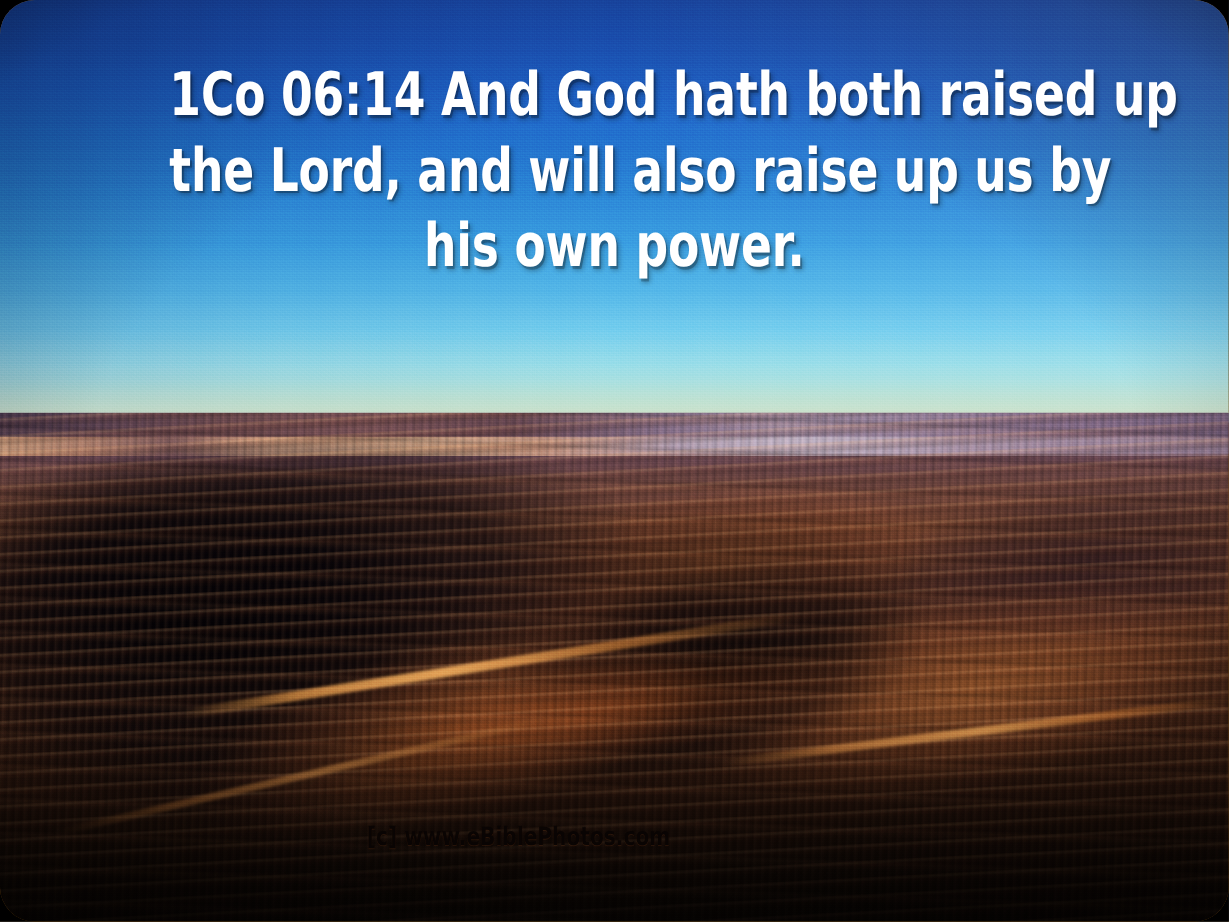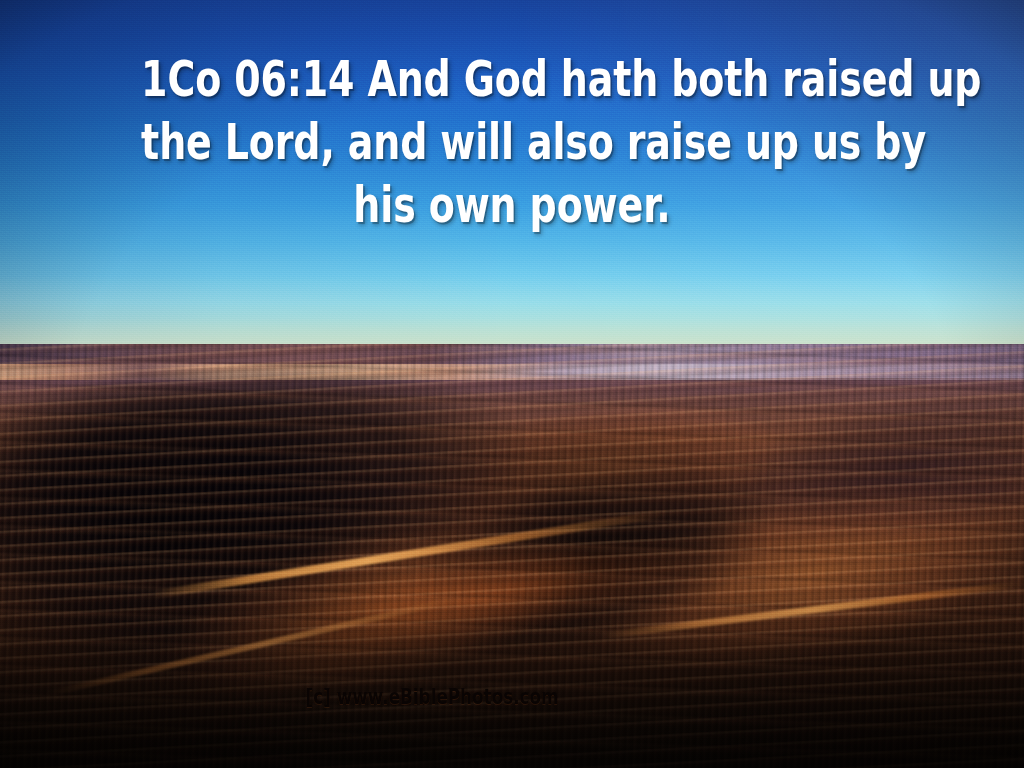--- a/index.html
+++ b/index.html
@@ -11,20 +11,21 @@
   body {
     font-family: "Liberation Sans", sans-serif;
   }
 
   #stage {
     position: relative;
     width: 1024px;
     height: 768px;
     overflow: hidden;
     background: #a16207;
+    border-radius: 29px;
   }
 
   
   .sky {
     position: absolute;
     left: 0; top: 0;
     width: 1024px;
     height: 352px;
     background:
       linear-gradient(to bottom,

